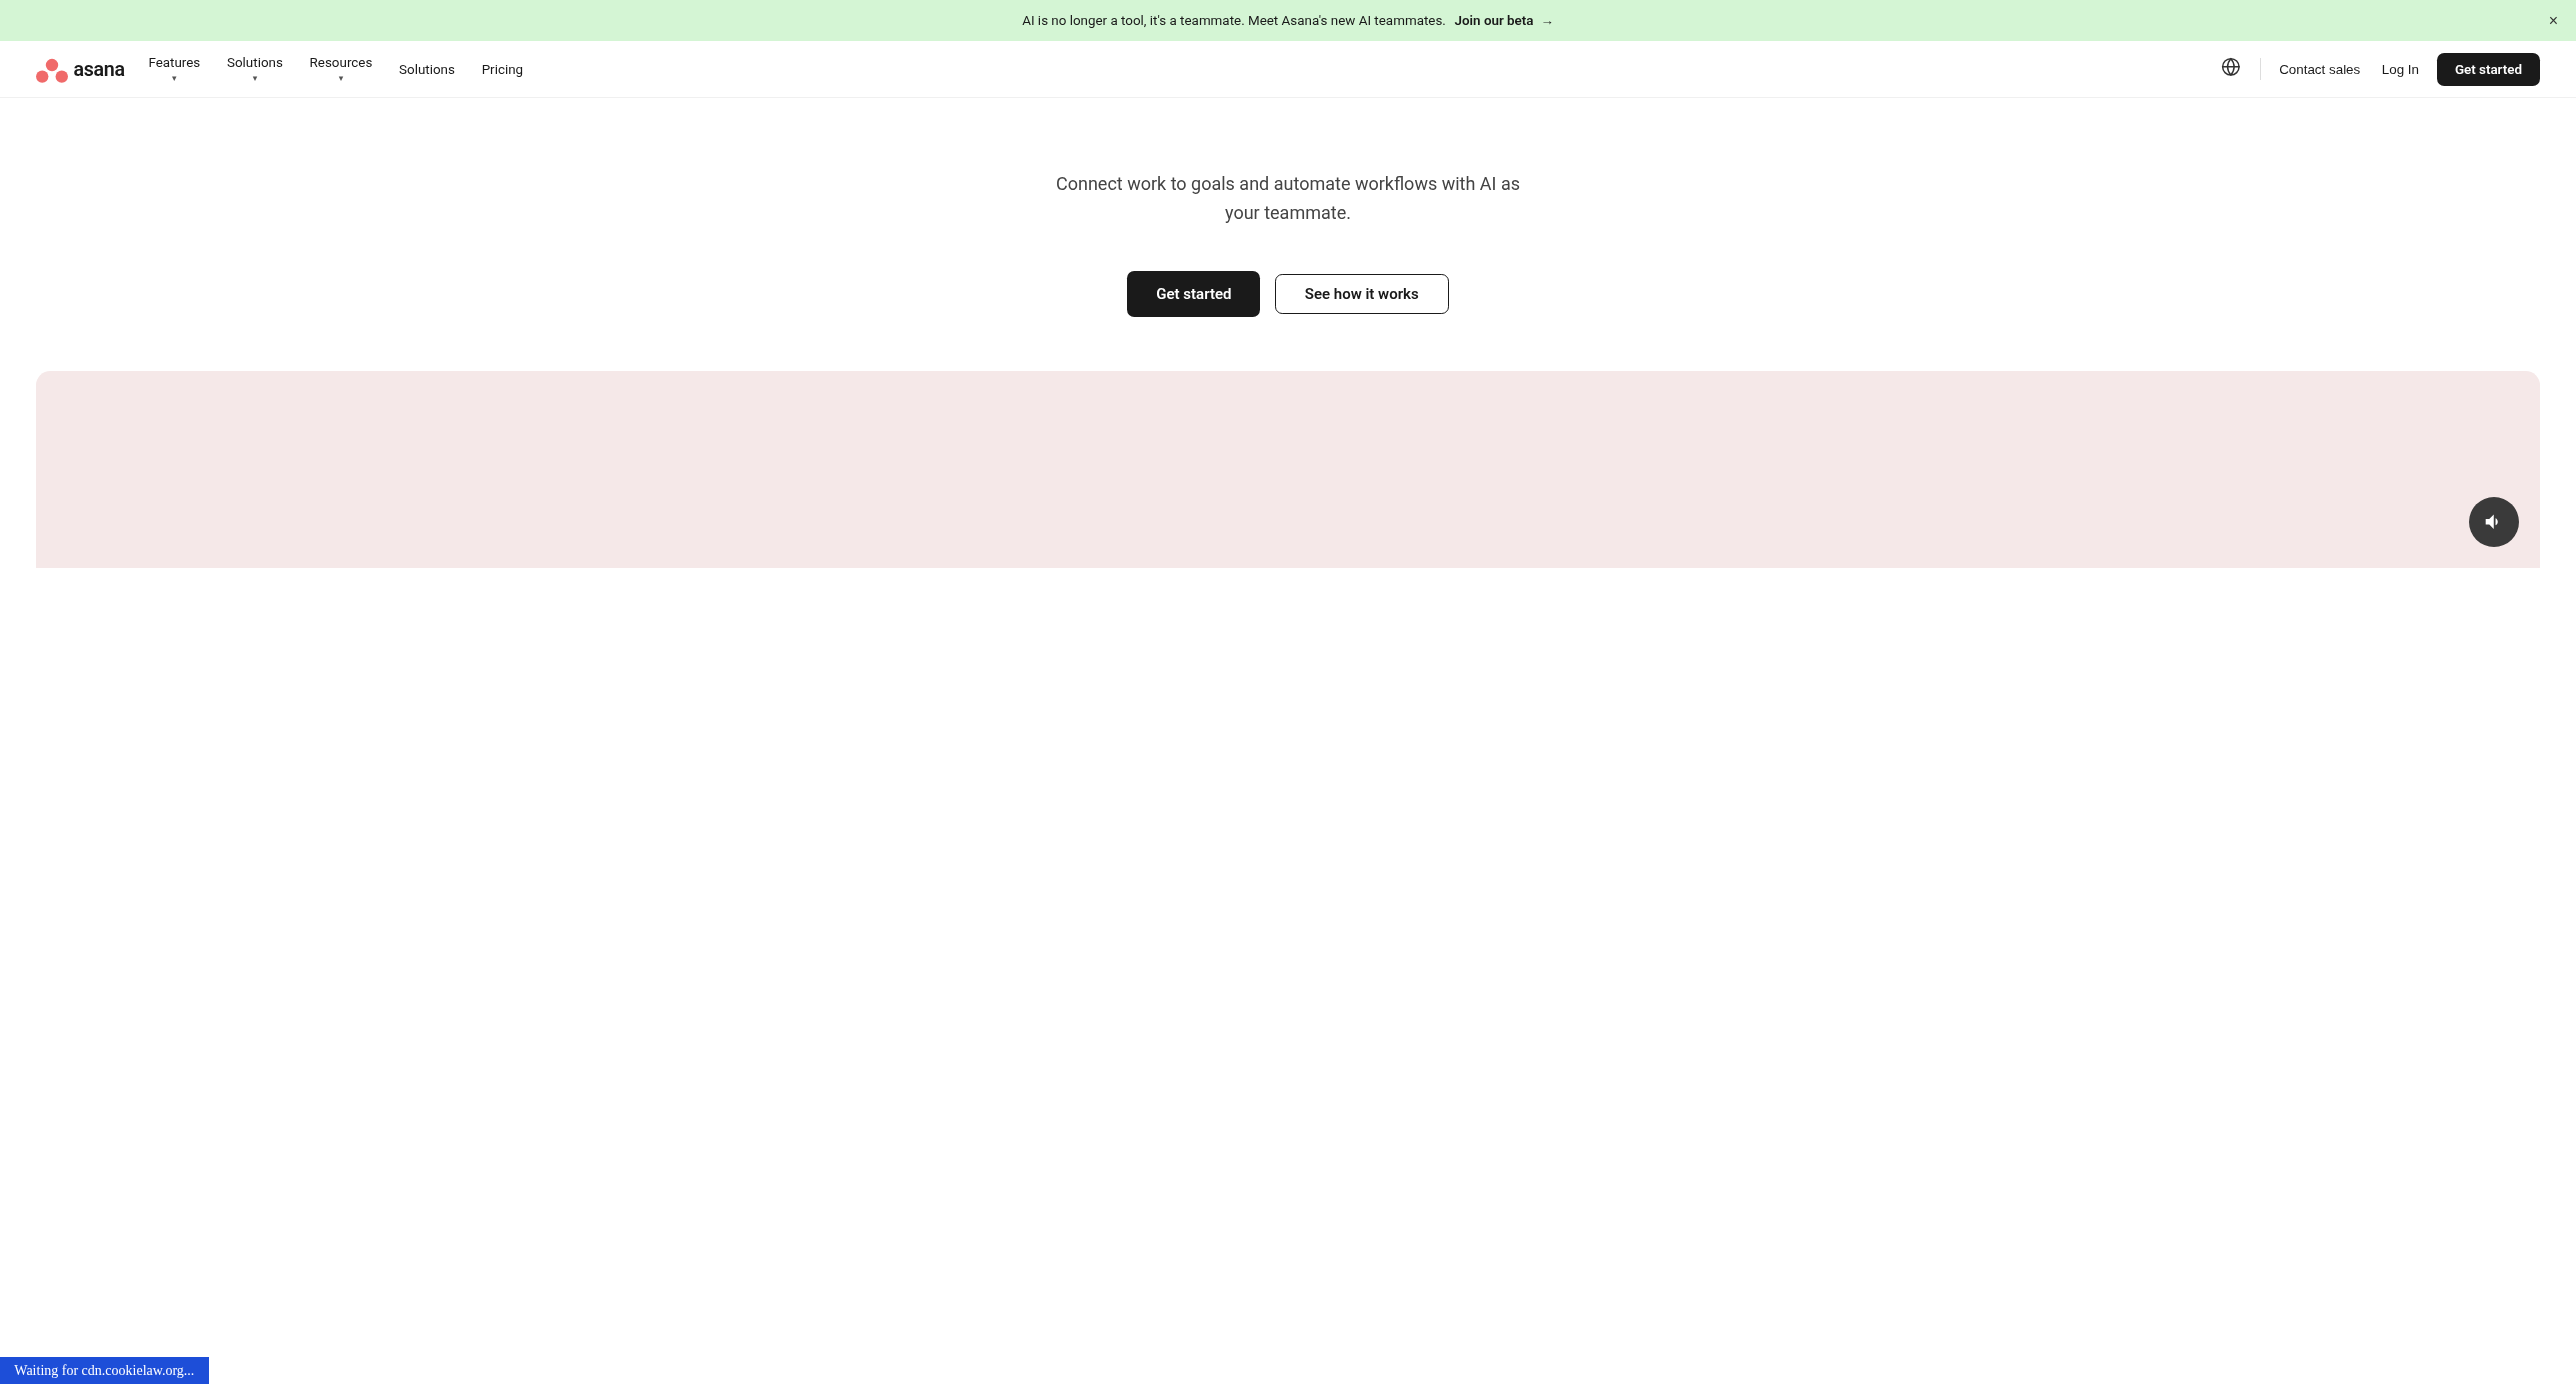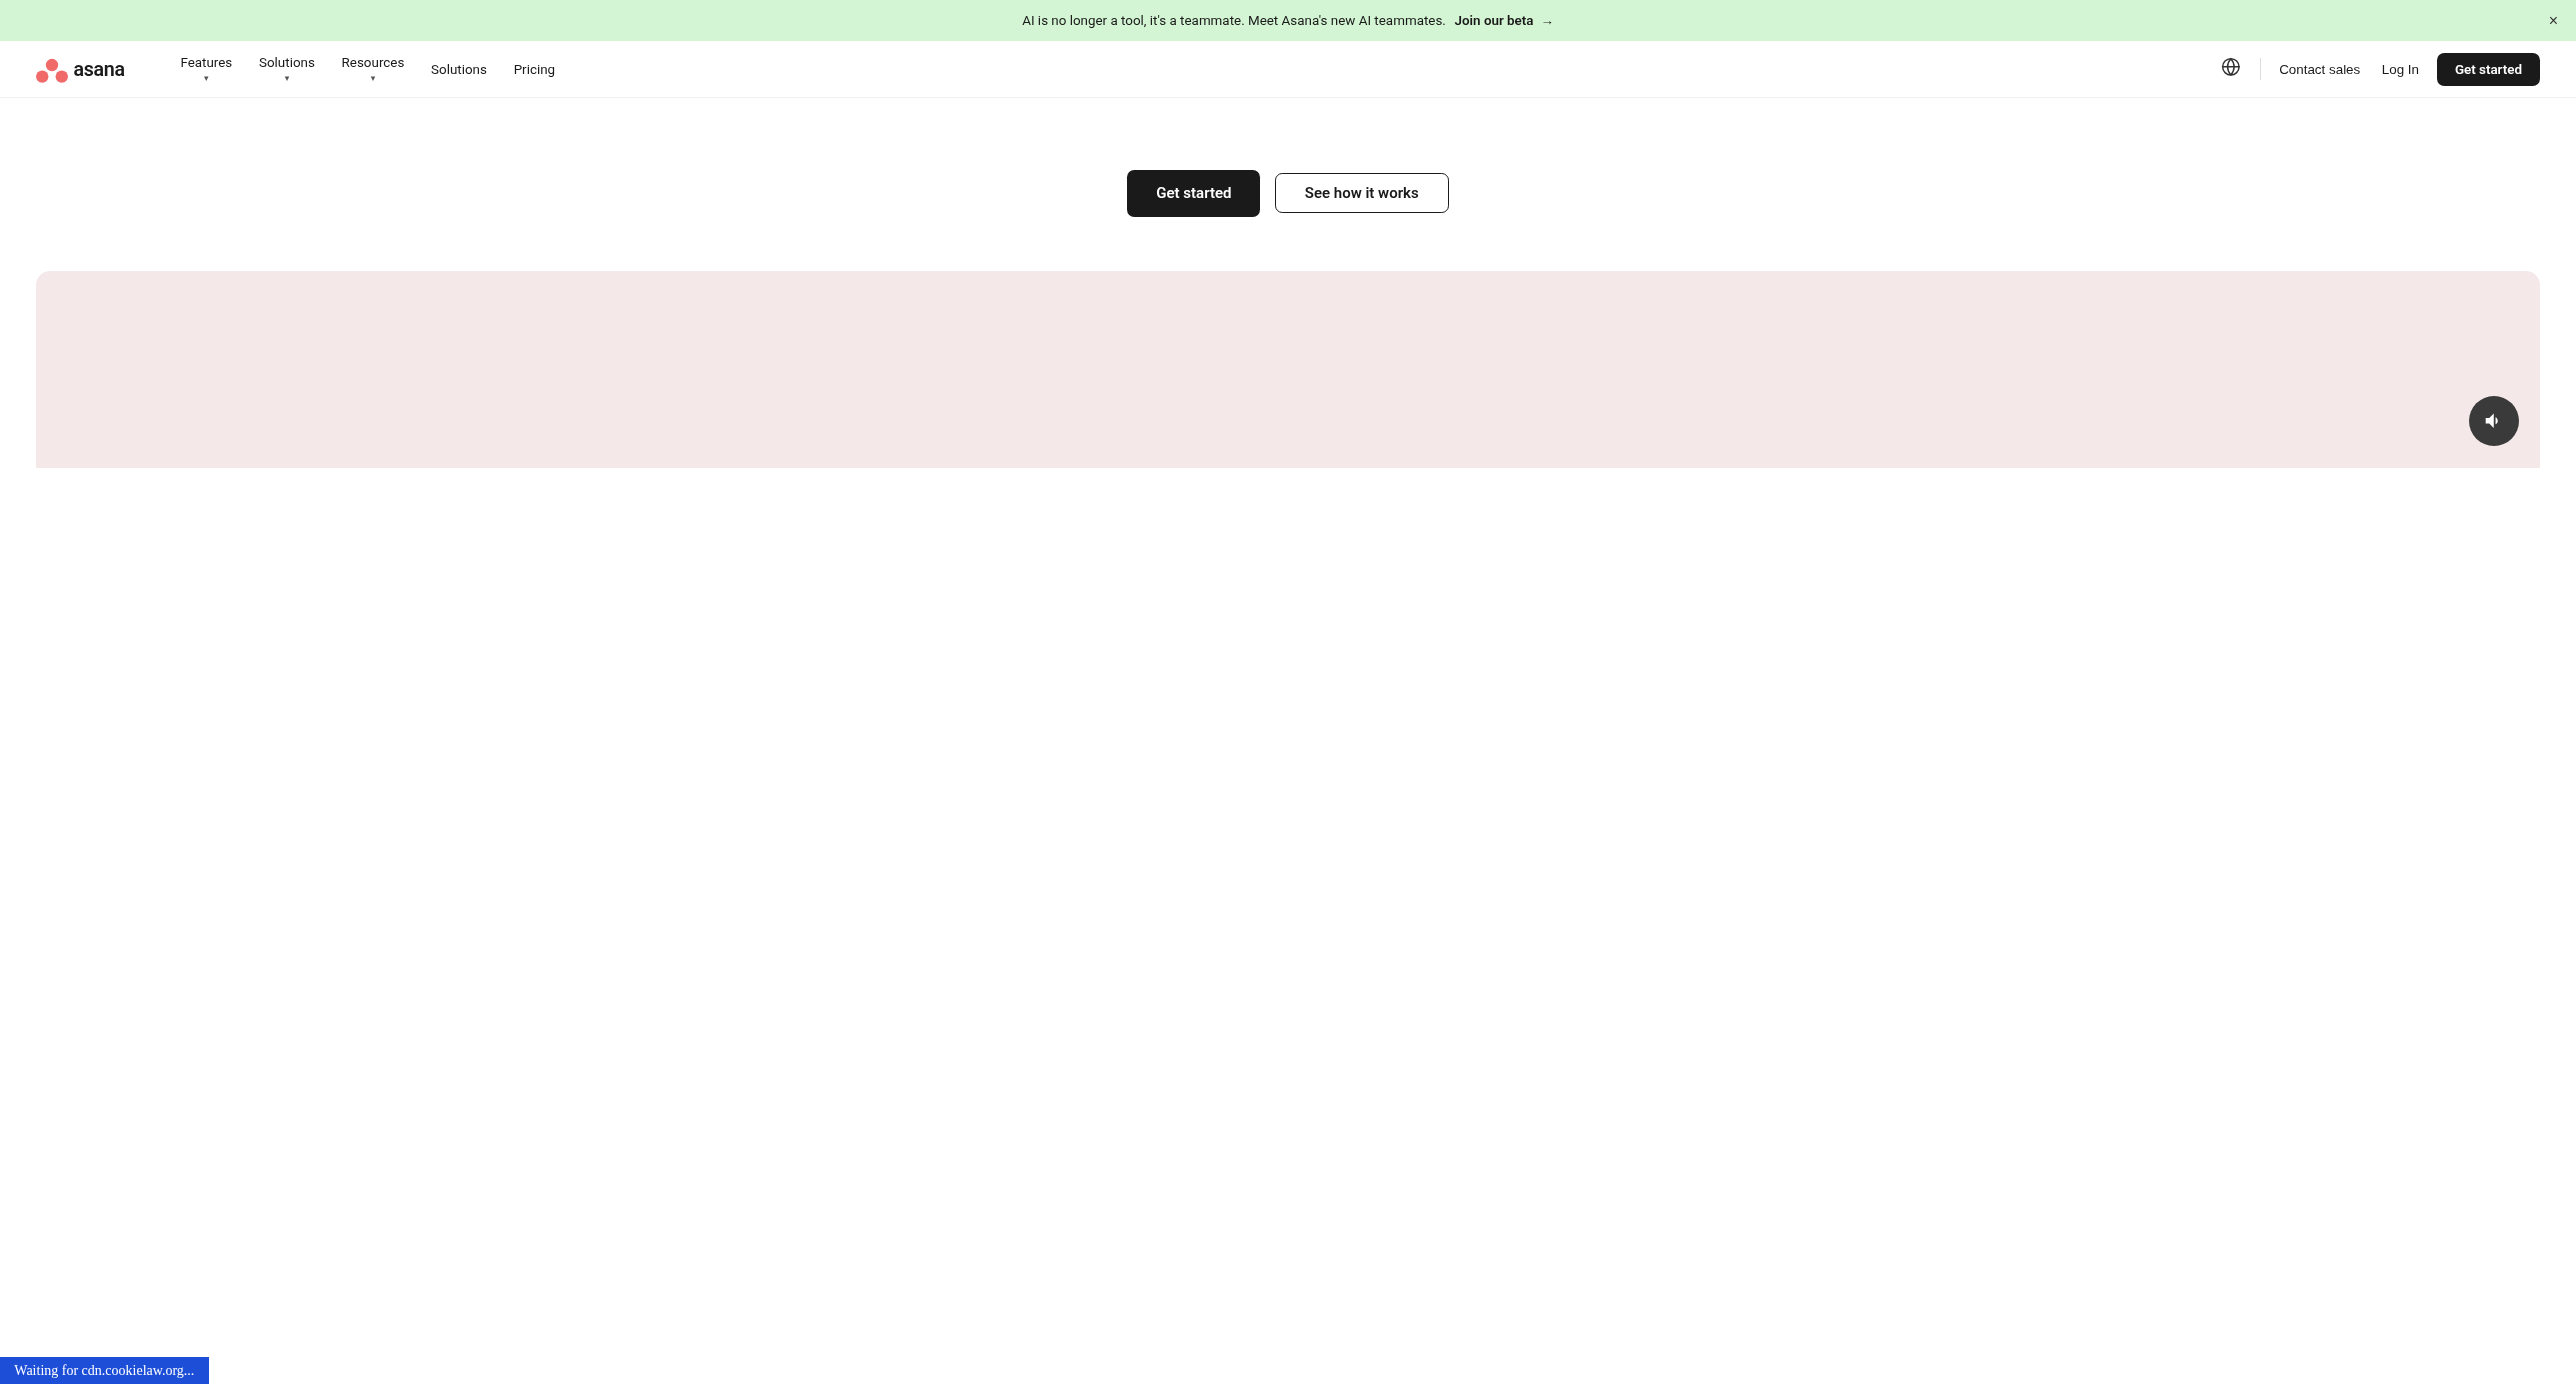--- a/index.html
+++ b/index.html
@@ -63,21 +63,21 @@
       justify-content: space-between;
       padding: 0 36px;
       height: 57px;
       border-bottom: 0.9px solid #f0f0f0;
       background: #fff;
     }
 
     .nav-left {
       display: flex;
       align-items: center;
-      gap: 45px;
+      gap: 13px;
     }
 
     .logo-wrapper {
       display: flex;
       align-items: center;
       gap: 7.2px;
       text-decoration: none;
       cursor: pointer;
     }
 
@@ -326,20 +326,21 @@
       </svg>
     </button>
     <div class="divider-v"></div>
     <a class="nav-text-link">Contact sales</a>
     <a class="nav-text-link">Log In</a>
     <button class="get-started-btn">Get started</button>
   </div>
 </nav>
 
 <section class="hero">
+  <p class="hero-subtitle">Connect work to goals and automate workflows with AI as your teammate.</p>
   <div class="hero-buttons">
     <button class="btn-primary">Get started</button>
     <button class="btn-secondary">See how it works</button>
   </div>
 </section>
 
 <div class="video-section">
   <button class="mute-btn">
     <svg xmlns="http://www.w3.org/2000/svg" width="21.5" height="21.5" viewBox="0 0 24 24" fill="white">
       <path d="M3 9v6h4l5 5V4L7 9H3zm13.5 3c0-1.77-1.02-3.29-2.5-4.03v8.05c1.48-.73 2.5-2.25 2.5-4.02z"></path>

